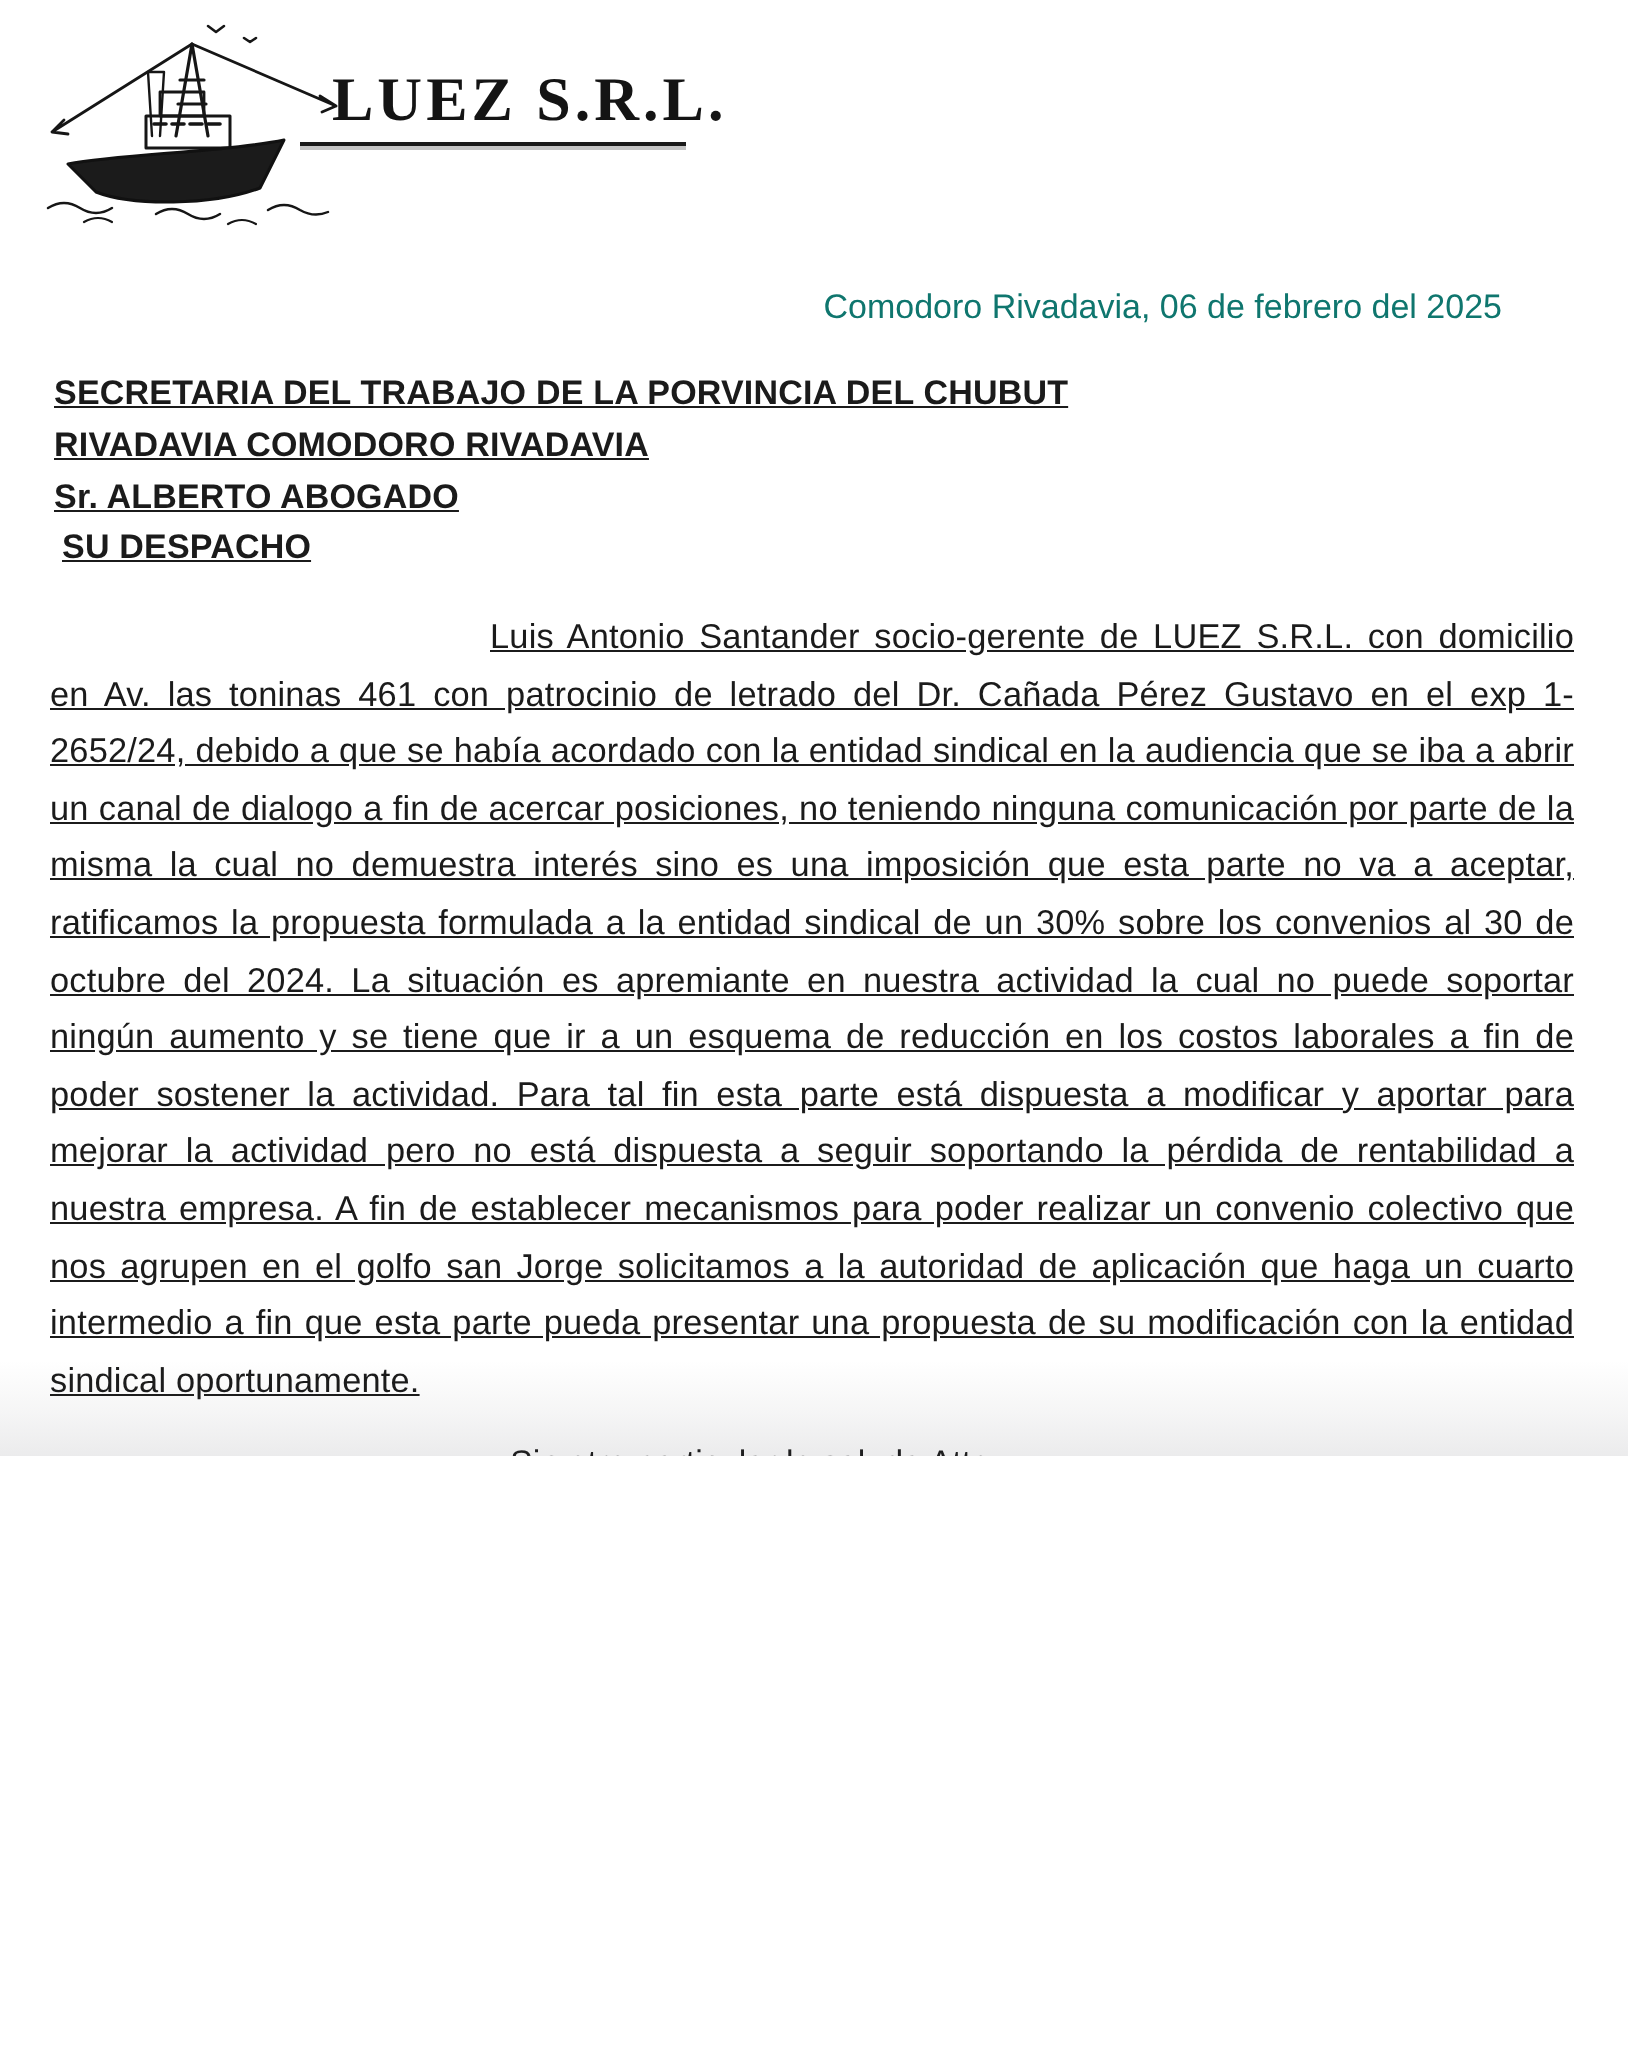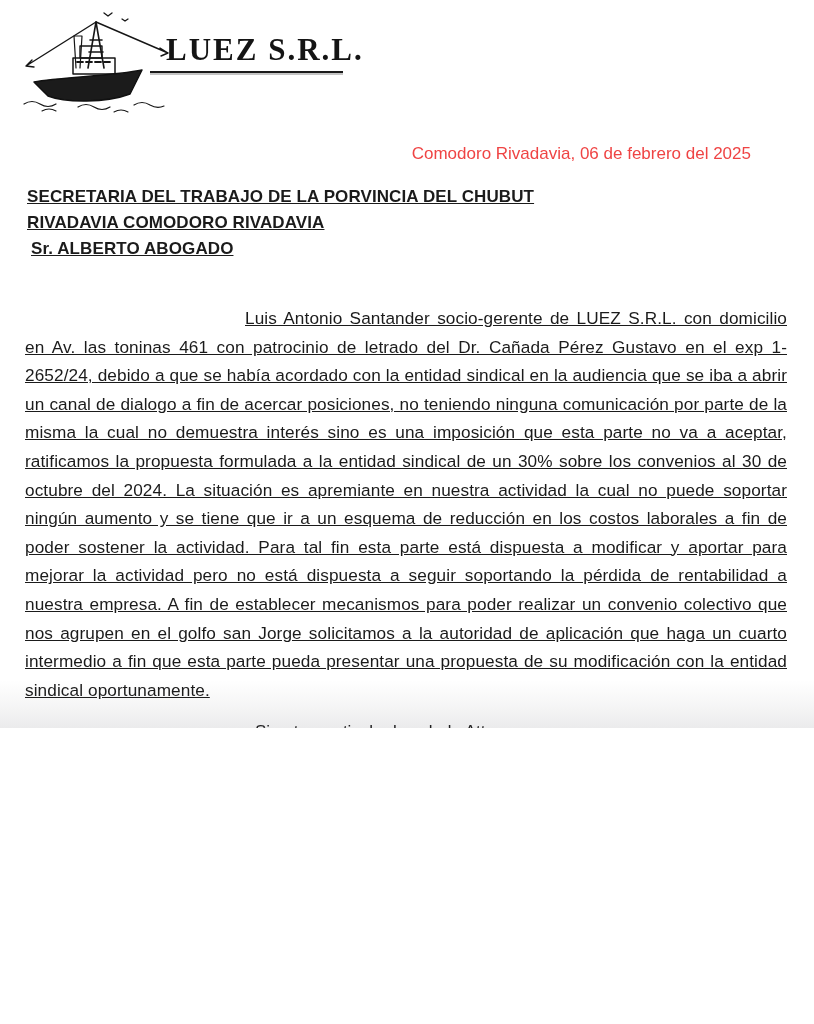--- a/index.html
+++ b/index.html
@@ -36,21 +36,21 @@
     width: 193px; height: 0;
     border-top: 2.5px solid #1a1a1a;
     box-shadow: 0 2px 0 rgba(20,20,20,.25);
   }
 
   
   .dateline {
     position: absolute;
     top: 144px; right: 74px;
     font-size: 17px;
-    color: #ef4444;
+    color: #0f766e;
     white-space: nowrap;
   }
   .recipient {
     position: absolute;
     left: 27px; top: 184px;
     font-weight: bold;
     font-size: 17px;
     line-height: 25.8px;
     letter-spacing: 0.1px;
     text-decoration: underline;
@@ -146,20 +146,21 @@
 
   <div class="company-name">LUEZ S.R.L.</div>
   <div class="company-underline"></div>
 
   <div class="dateline">Comodoro Rivadavia, 06 de febrero del 2025</div>
 
   <div class="recipient">
     <div class="r-line">SECRETARIA DEL TRABAJO DE LA PORVINCIA DEL CHUBUT</div>
     <div class="r-line">RIVADAVIA COMODORO RIVADAVIA</div>
     <div class="r-line">Sr. ALBERTO ABOGADO</div>
+    <div class="r-line">SU DESPACHO</div>
   </div>
 
   <p class="body-text">Luis Antonio Santander socio-gerente de LUEZ S.R.L. con domicilio en Av. las toninas 461 con patrocinio de letrado del Dr. Cañada Pérez Gustavo en el exp 1-2652/24, debido a que se había acordado con la entidad sindical en la audiencia que se iba a abrir un canal de dialogo a fin de acercar posiciones, no teniendo ninguna comunicación por parte de la misma la cual no demuestra interés sino es una imposición que esta parte no va a aceptar, ratificamos la propuesta formulada a la entidad sindical de un 30% sobre los convenios al 30 de octubre del 2024. La situación es apremiante en nuestra actividad la cual no puede soportar ningún aumento y se tiene que ir a un esquema de reducción en los costos laborales a fin de poder sostener la actividad. Para tal fin esta parte está dispuesta a modificar y aportar para mejorar la actividad pero no está dispuesta a seguir soportando la pérdida de rentabilidad a nuestra empresa. A fin de establecer mecanismos para poder realizar un convenio colectivo que nos agrupen en el golfo san Jorge solicitamos a la autoridad de aplicación que haga un cuarto intermedio a fin que esta parte pueda presentar una propuesta de su modificación con la entidad sindical oportunamente.</p>
 
   <div class="closing">Sin otro particular lo saluda Atte.,</div>
 
   <div class="stamp stamp-lawyer">
     <div class="s1">GUSTAVO A. CAÑADAS PEREZ</div>
     <div class="s2">ABOGADO</div>
     <div class="s3">T° 066 F° 535 C.A.C.F.</div>

